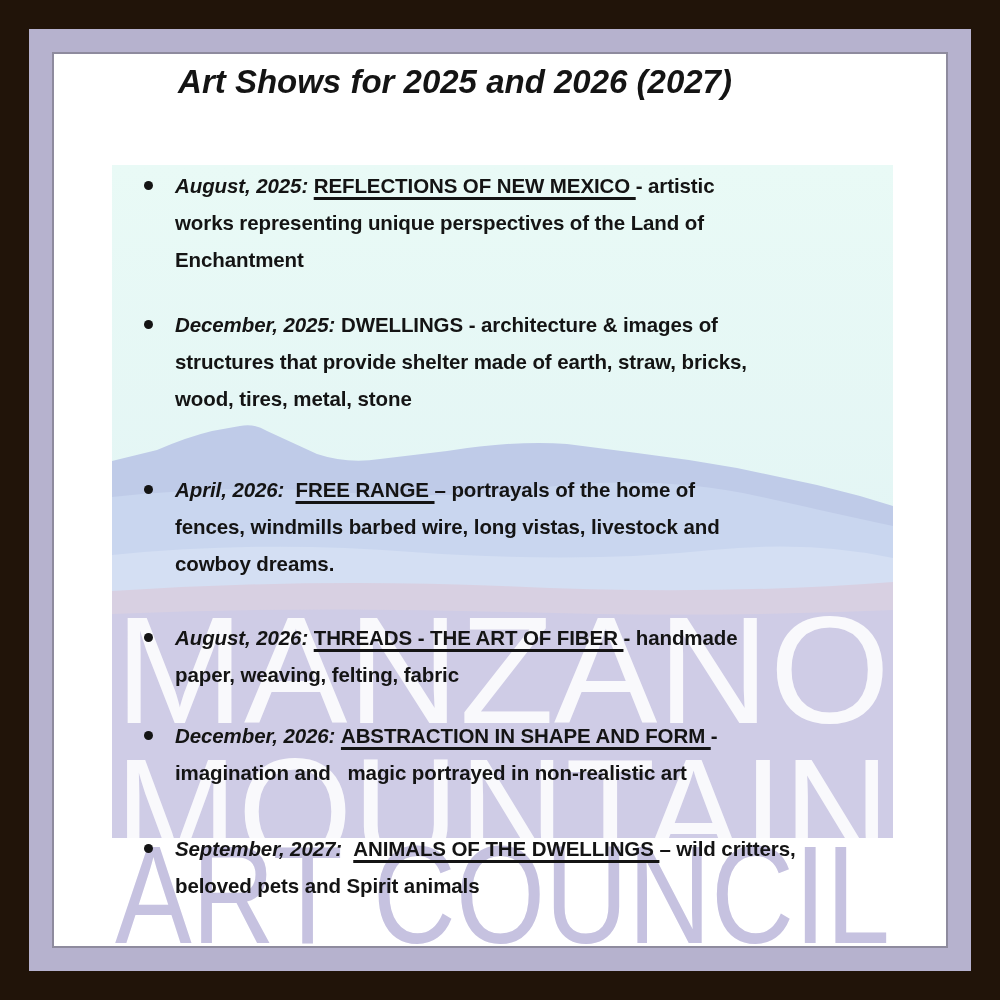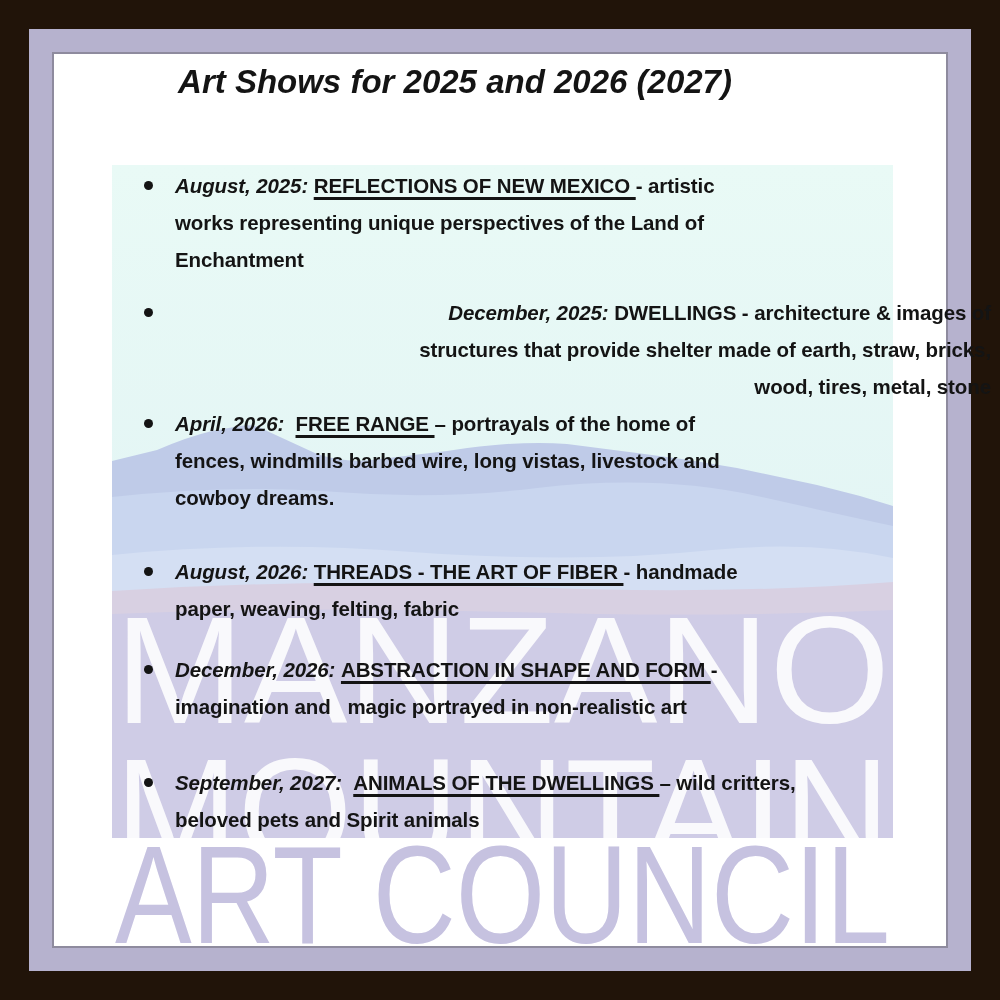--- a/index.html
+++ b/index.html
@@ -70,22 +70,22 @@
     margin:0 0 0 0;
     padding-left:63px;
     font-size:20.5px;
     line-height:37px;
     font-weight:bold;
     color:var(--c-text);
     white-space:pre;
     letter-spacing:-0.1px;
   }
   .show-item:nth-child(1){margin-top:2px;}
-  .show-item:nth-child(2){margin-top:16px;text-align:right;}
-  .show-item:nth-child(3){}
+  .show-item:nth-child(2){margin-top:28px;}
+  .show-item:nth-child(3){margin-top:54px;}
   .show-item:nth-child(4){margin-top:37px;}
   .show-item:nth-child(5){margin-top:24px;}
   .show-item:nth-child(6){margin-top:39px;}
   .bullet-dot{
     position:absolute;
     left:32px;top:14px;
     width:9px;height:9px;
     border-radius:50%;
     background:var(--c-text);
   }

